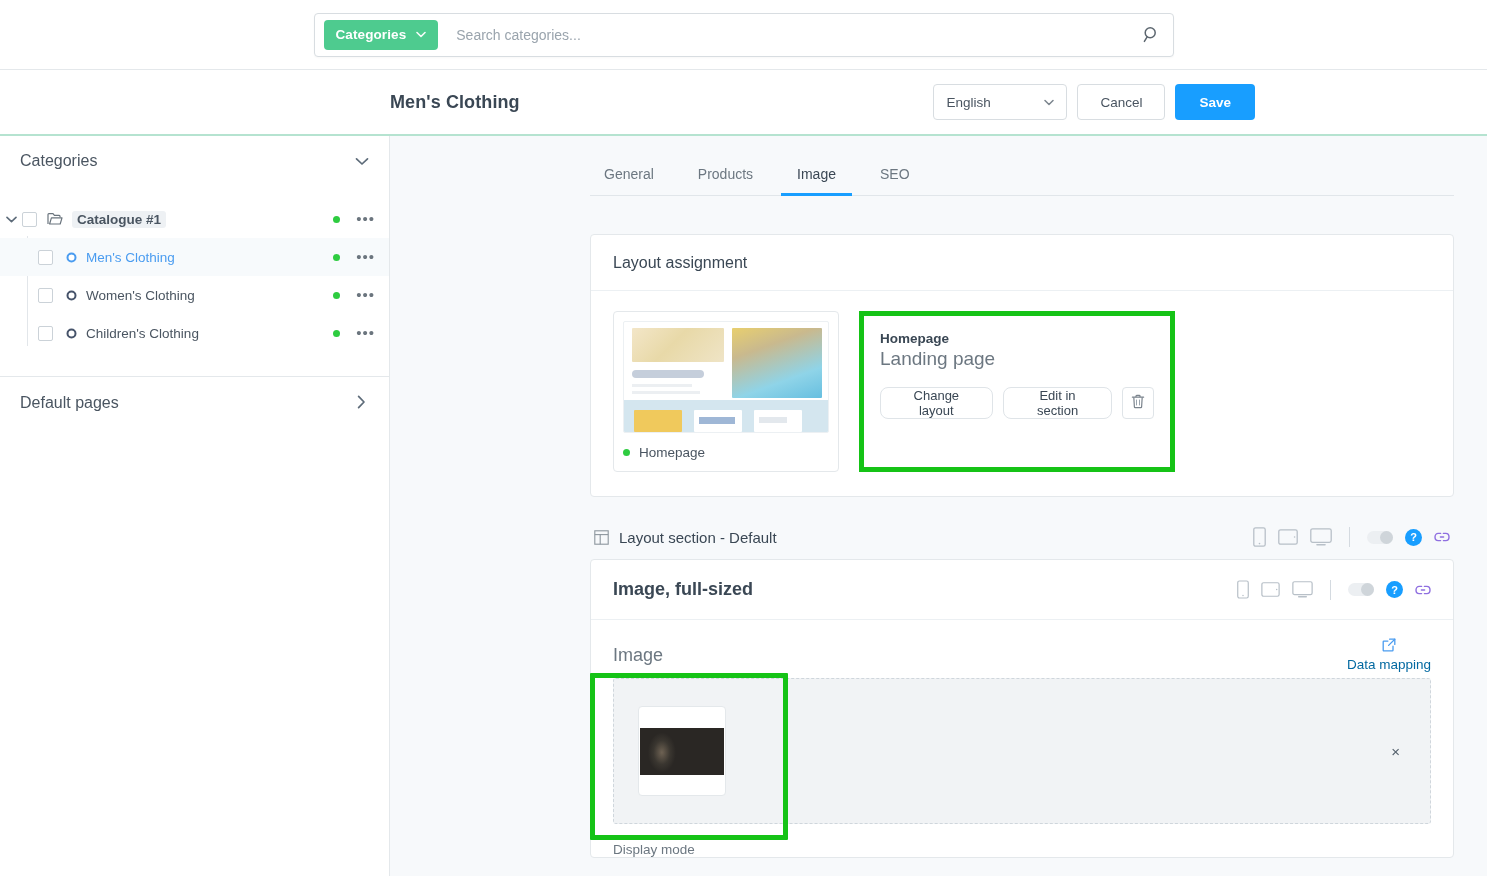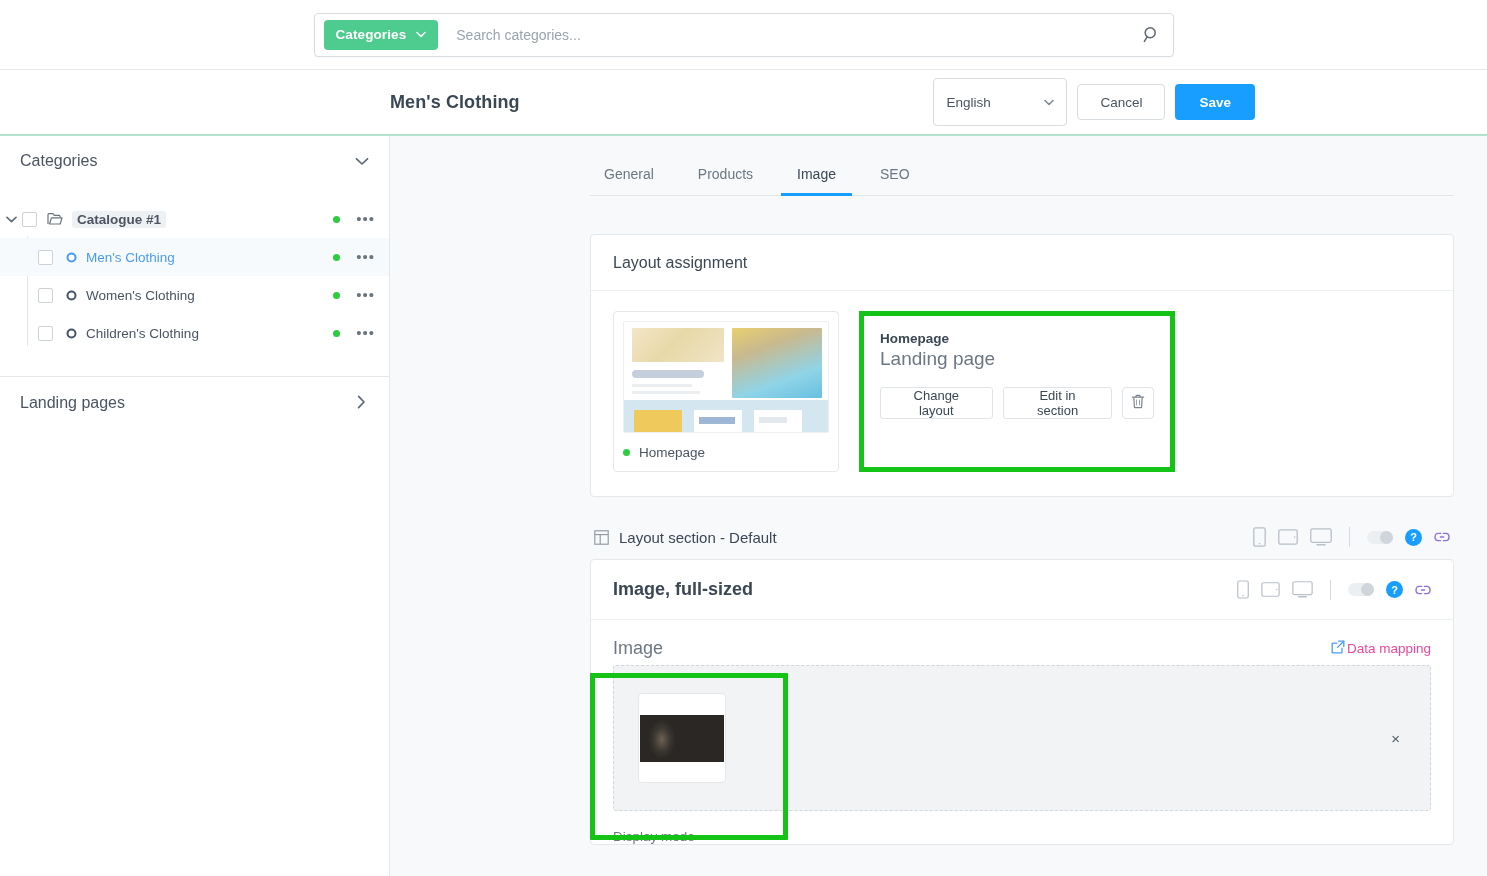--- a/index.html
+++ b/index.html
@@ -50,21 +50,21 @@
     height: 66px; min-height: 66px;
     background: #fff;
     border-bottom: 2px solid #b5e3d0;
     display: flex; align-items: center;
     padding: 0 232px 0 390px;
     position: relative;
   }
   .page-title { font-size: 18px; font-weight: 700; color: #3a4754; letter-spacing: .1px; }
   .hdr-actions { position: absolute; right: 232px; display: flex; align-items: center; gap: 10px; }
   .lang-select {
-    width: 134px; height: 48px;
+    width: 134px; height: 36px;
     border: 1px solid #d8dde1; border-radius: 4px; background: #fff;
     display: flex; align-items: center; justify-content: space-between;
     padding: 0 12px; font-size: 13.5px; color: #4a5561; cursor: pointer;
   }
   .lang-select .chev { font-size: 10px; color: #7b848d; }
   .btn-cancel {
     height: 36px; padding: 0 22px;
     border: 1px solid #d8dde1; border-radius: 4px; background: #fff;
     font-size: 13.5px; color: #4a5561; cursor: pointer;
     font-family: "Liberation Sans", sans-serif;
@@ -164,21 +164,21 @@
   .preview-label { height: 38px; display: flex; align-items: center; gap: 9px; font-size: 13.5px; color: #4a5561; }
 
   
   .hl-green { border: 5px solid #15c316; }
 
   .assign-box { width: 316px; padding: 15px 16px 18px 16px; }
   .assign-name { font-size: 13.5px; font-weight: 700; color: #3a4754; }
   .assign-sub { font-size: 19px; color: #6c7781; margin-top: 2px; }
   .assign-btns { display: flex; gap: 10px; margin-top: 17px; }
   .btn-outline {
-    height: 32px; padding: 0 14px; border: 1px solid #dfe4e8; border-radius: 3px;
+    height: 32px; padding: 0 14px; border: 1px solid #dfe4e8; border-radius: 8px;
     background: #fff; font-size: 13px; color: #3a4754; cursor: pointer;
     font-family: "Liberation Sans", sans-serif;
   }
   .btn-icon {
     width: 32px; height: 32px; border: 1px solid #dfe4e8; border-radius: 4px;
     background: #fff; display: flex; align-items: center; justify-content: center; cursor: pointer;
   }
 
   
   .section-row {
@@ -196,21 +196,21 @@
     font-size: 11px; font-weight: 700; display: flex; align-items: center; justify-content: center; cursor: pointer;
   }
 
   
   .block-card { background:#fff; border:1px solid #e4e8eb; border-radius:4px; margin-top: 12px; }
   .block-head { height: 60px; display:flex; align-items:center; padding: 0 22px; border-bottom: 1px solid #ecf0f3; }
   .block-title { font-size: 18px; font-weight: 700; color: #3a4754; }
   .block-body { padding: 18px 22px 0 22px; }
   .field-row { display: flex; align-items: center; justify-content: space-between; margin-bottom: 6px; }
   .field-label { font-size: 18px; color: #6c7781; }
-  .data-map-link { display:flex; align-items:center; gap:2px; font-size:13.5px; color:#ec4899; cursor:pointer; }
+  .data-map-link { display:flex; align-items:center; gap:2px; font-size:13.5px; color:#0369a1; cursor:pointer;flex-direction:column; }
 
   .image-drop {
     border: 1px dashed #cfd6dc; background: #f1f3f5; border-radius: 3px;
     height: 146px; display: flex; align-items: center; position: relative;
     padding-left: 24px;
   }
   .thumb-card {
     width: 88px; height: 90px; background:#fff; border:1px solid #e4e8eb; border-radius:4px;
     display:flex; align-items:center; justify-content:center; overflow:hidden;
   }
@@ -342,21 +342,21 @@
           <span class="right">
             <span class="status-dot"></span>
             <span class="dots-menu">•••</span>
           </span>
         </div>
       </div>
 
       <div class="side-divider"></div>
 
       <div class="landing-row">
-        <span class="ttl">Landing pages</span>
+        <span class="ttl">Default pages</span>
         <span class="arw">
           <svg width="9" height="14" viewBox="0 0 9 14">
               <path d="M1.6 1.4L7 7L1.6 12.6" stroke="#5d6b79" stroke-width="1.7" fill="none" stroke-linecap="round" stroke-linejoin="round"></path>
             </svg>
         </span>
       </div>
     </div>
 
     <div class="main">
       <div class="main-inner">

